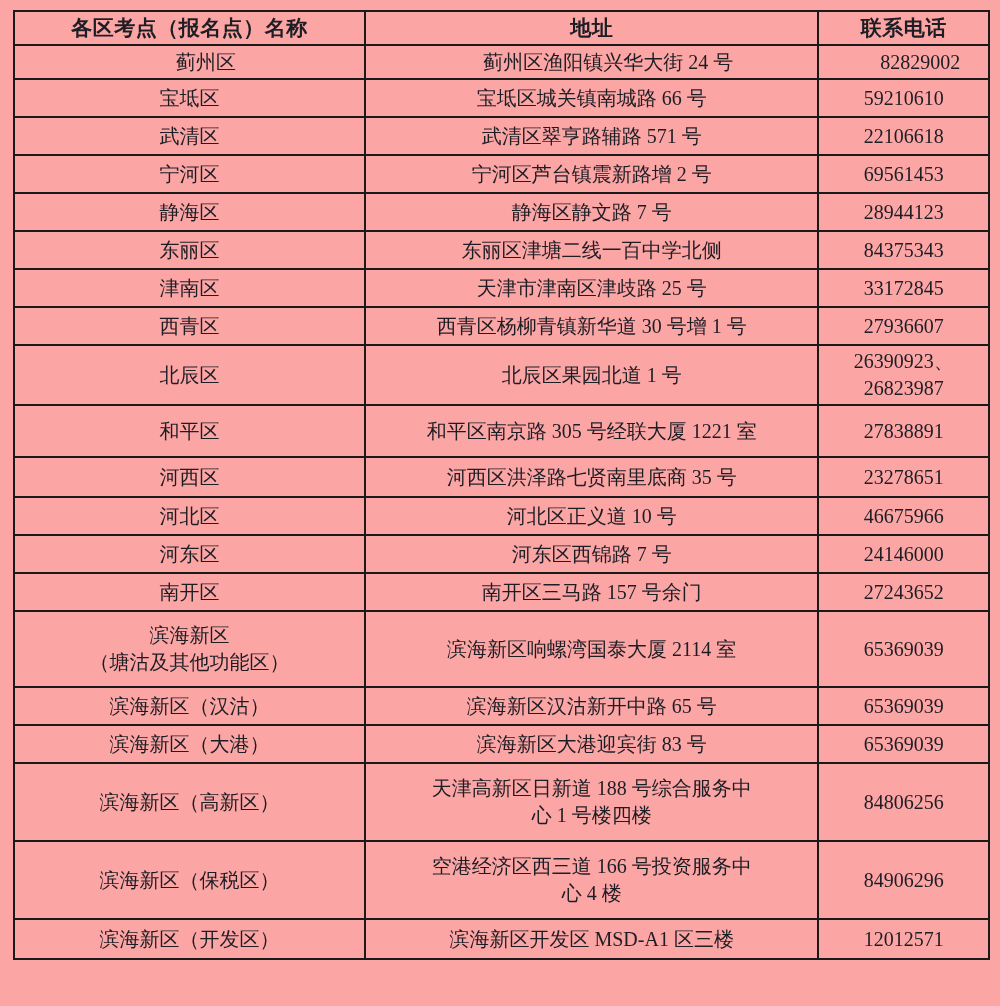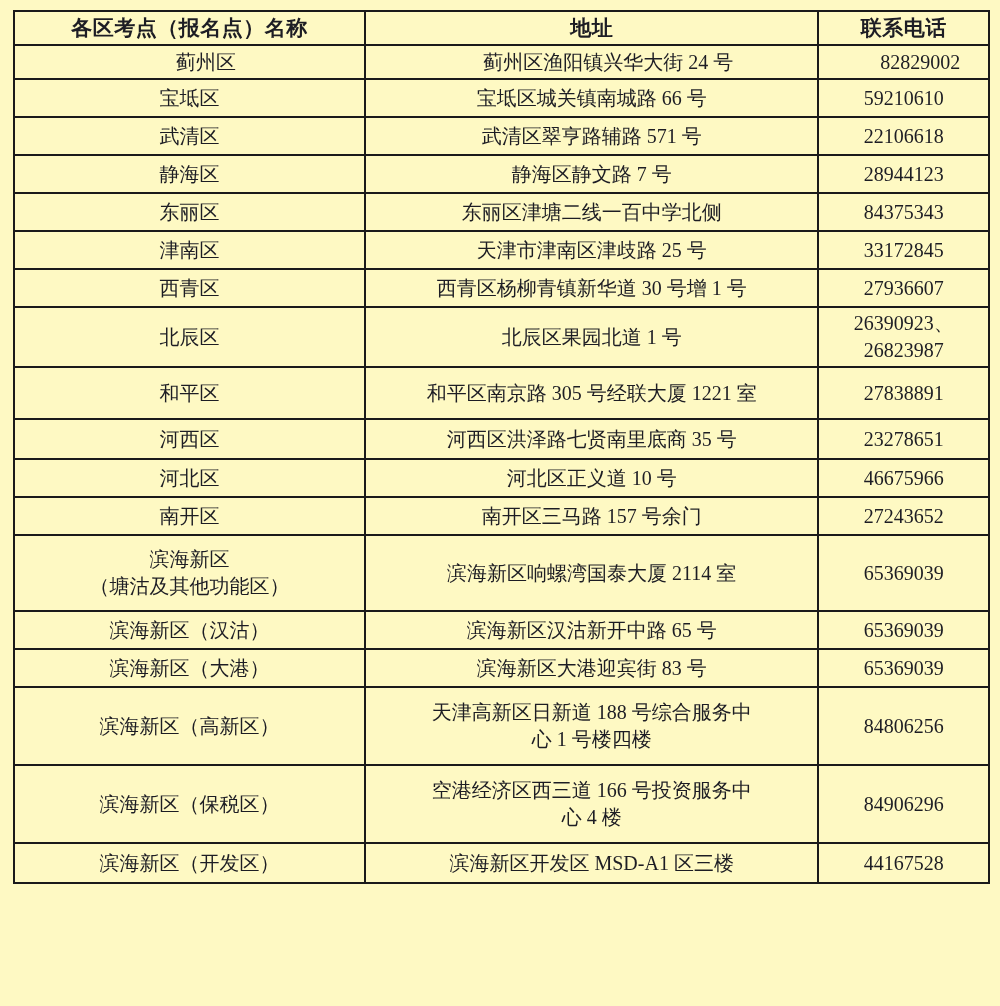--- a/index.html
+++ b/index.html
@@ -4,21 +4,21 @@
 <style>
   html, body {
     margin: 0;
     padding: 0;
     background: #ffffff;
   }
   .page {
     position: relative;
     width: 1000px;
     height: 1006px;
-    background: #fef9c3;
+    background: #fca5a5;
     overflow: hidden;
   }
   table.contact-table {
     position: absolute;
     left: 13px;
     top: 10px;
     width: 977px;
     border-collapse: collapse;
     table-layout: fixed;
     font-family: "Liberation Serif", "DejaVu Serif", serif;
@@ -83,20 +83,25 @@
         <td>宝坻区</td>
         <td>宝坻区城关镇南城路 66 号</td>
         <td>59210610</td>
       </tr>
       <tr class="r-std">
         <td>武清区</td>
         <td>武清区翠亨路辅路 571 号</td>
         <td>22106618</td>
       </tr>
       <tr class="r-std">
+        <td>宁河区</td>
+        <td>宁河区芦台镇震新路增 2 号</td>
+        <td>69561453</td>
+      </tr>
+      <tr class="r-std">
         <td>静海区</td>
         <td>静海区静文路 7 号</td>
         <td>28944123</td>
       </tr>
       <tr class="r-std">
         <td>东丽区</td>
         <td>东丽区津塘二线一百中学北侧</td>
         <td>84375343</td>
       </tr>
       <tr class="r-std">
@@ -124,20 +129,25 @@
         <td>河西区</td>
         <td>河西区洪泽路七贤南里底商 35 号</td>
         <td>23278651</td>
       </tr>
       <tr class="r-std">
         <td>河北区</td>
         <td>河北区正义道 10 号</td>
         <td>46675966</td>
       </tr>
       <tr class="r-std">
+        <td>河东区</td>
+        <td>河东区西锦路 7 号</td>
+        <td>24146000</td>
+      </tr>
+      <tr class="r-std">
         <td>南开区</td>
         <td>南开区三马路 157 号余门</td>
         <td>27243652</td>
       </tr>
       <tr class="r-3line">
         <td>滨海新区
 （塘沽及其他功能区）</td>
         <td>滨海新区响螺湾国泰大厦 2114 室</td>
         <td>65369039</td>
       </tr>
@@ -159,17 +169,17 @@
       </tr>
       <tr class="r-tall">
         <td>滨海新区（保税区）</td>
         <td>空港经济区西三道 166 号投资服务中
 心 4 楼</td>
         <td>84906296</td>
       </tr>
       <tr class="r-last">
         <td>滨海新区（开发区）</td>
         <td>滨海新区开发区 MSD-A1 区三楼</td>
-        <td>44167528</td>
+        <td>12012571</td>
       </tr>
     </tbody>
   </table>
 </div>
 
 </body></html>

